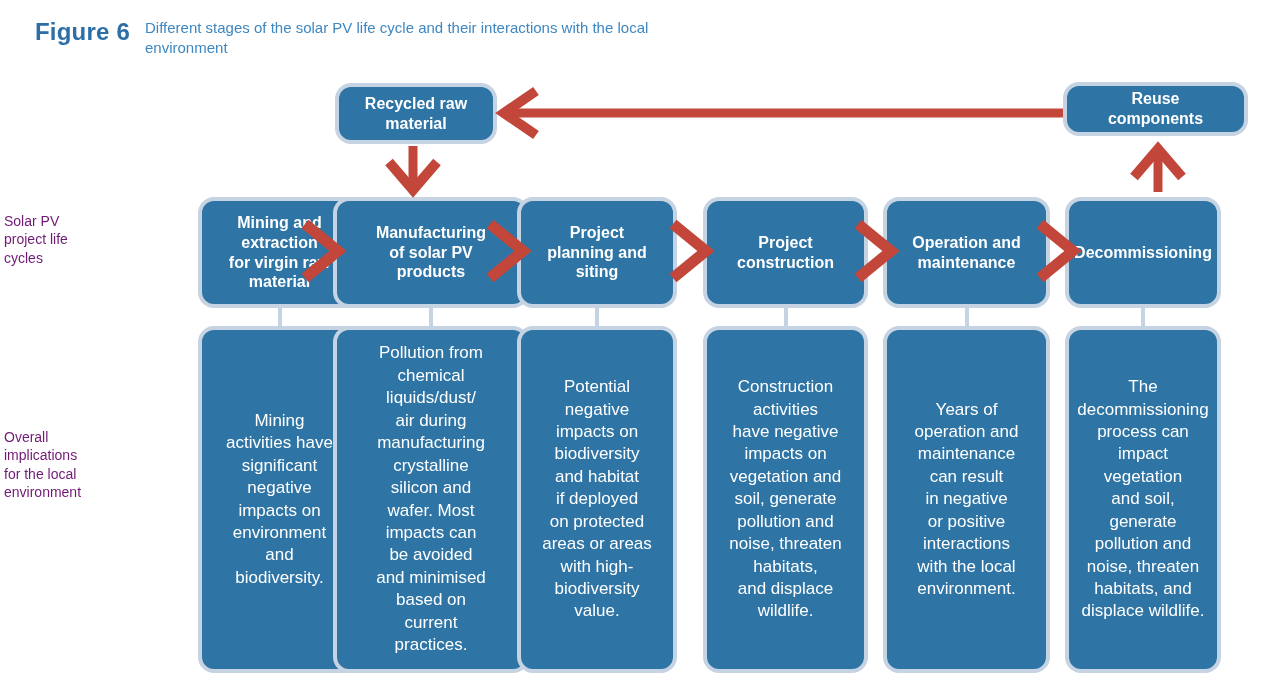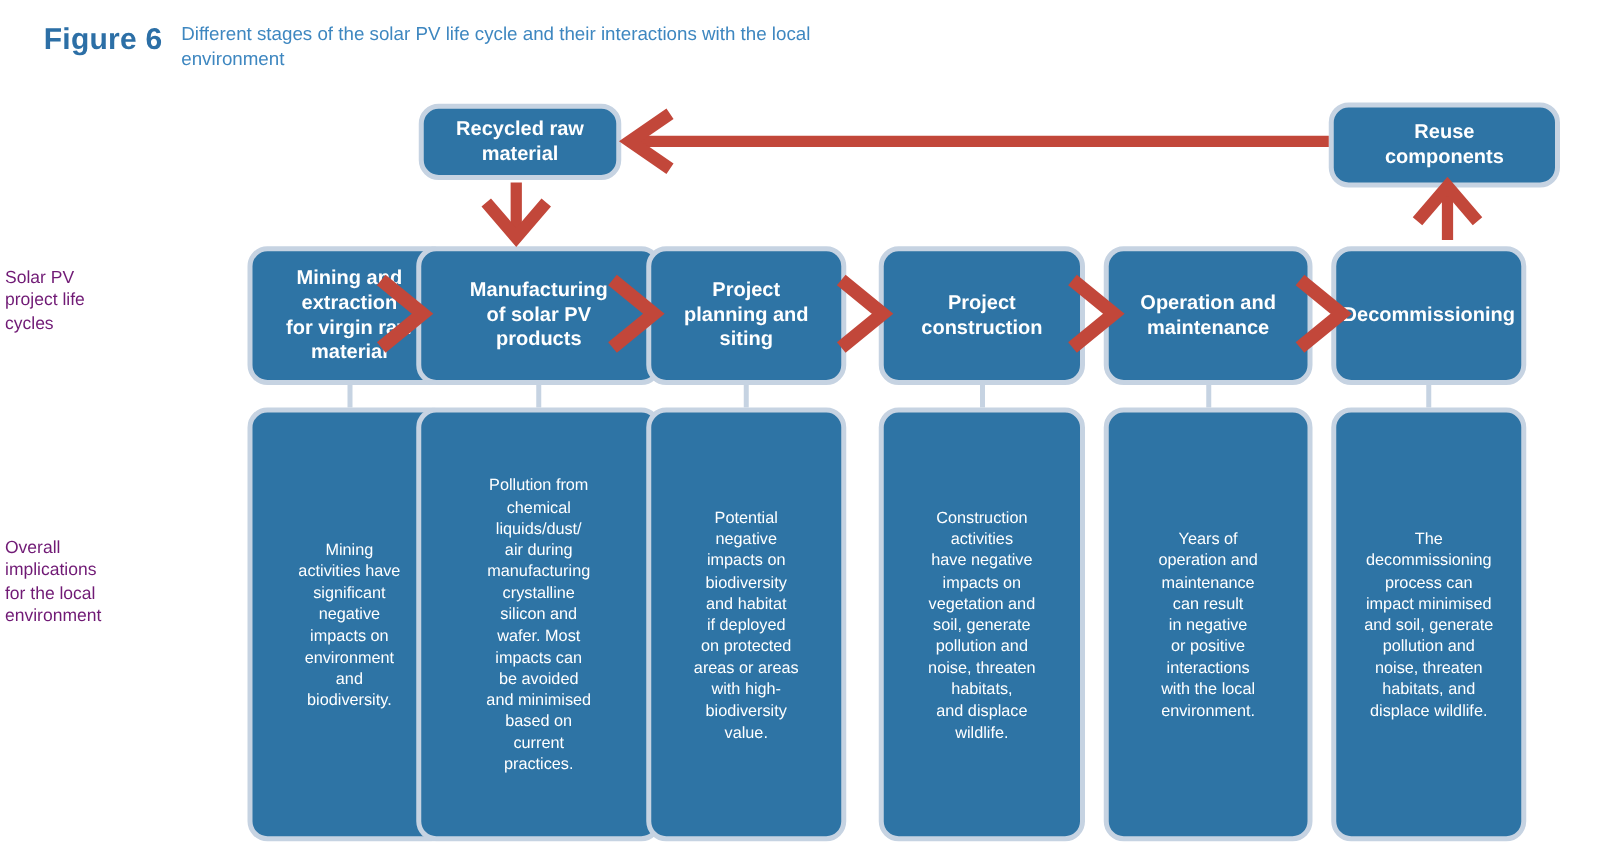--- a/index.html
+++ b/index.html
@@ -25,29 +25,29 @@
   .side-label.implications{top:428px;}
   
   .dbox{
     box-sizing:border-box;background:#2e74a5;border:4px solid #c6d3e2;
     border-radius:16px;color:#ffffff;display:flex;align-items:center;
     justify-content:center;text-align:center;white-space:pre-line;
   }
   
   .top-box{position:absolute;font-weight:bold;font-size:16px;line-height:1.22;}
   .top-box.recycled{left:335px;top:83px;width:162px;height:61px;}
-  .top-box.reuse{left:1063px;top:82px;width:185px;height:68px;}
+  .top-box.reuse{left:1063px;top:82px;width:185px;height:54px;}
   
   .col{position:absolute;top:197px;}
   .c1{left:150px;width:163px;padding-left:48px;} .c2{left:333px;width:196px;}
   .c3{left:517px;width:160px;} .c4{left:703px;width:165px;}
   .c5{left:883px;width:167px;border-radius:29px;} .c6{left:1065px;width:156px;}
   .stage-box{width:100%;height:111px;font-weight:bold;font-size:16px;line-height:1.22;padding:4px;}
   .connector{width:4px;height:18px;background:#c6d3e2;margin:0 auto;}
-  .impl-box{width:100%;height:347px;font-size:13px;line-height:1.32;padding:8px;}
+  .impl-box{width:100%;height:347px;font-size:17px;line-height:1.32;padding:8px;}
   
   .arrows{position:absolute;left:0;top:0;width:1280px;height:688px;pointer-events:none;}
   .arrows line,.arrows polyline{stroke:#c2473a;fill:none;stroke-linejoin:miter;stroke-linecap:butt;}
 </style>
 </head>
 <body>
 
 <div class="page">
 
   <div class="fig-label">Figure 6</div>
@@ -153,21 +153,21 @@
 with the local
 environment.</div>
   </div>
 
   <div class="col c6">
     <div class="dbox stage-box">Decommissioning</div>
     <div class="connector"></div>
     <div class="dbox impl-box">The
 decommissioning
 process can
-impact minimised
+impact vegetation
 and soil, generate
 pollution and
 noise, threaten
 habitats, and
 displace wildlife.</div>
   </div>
 
   <svg class="arrows" viewBox="0 0 1280 688" xmlns="http://www.w3.org/2000/svg">
 
     <g>

